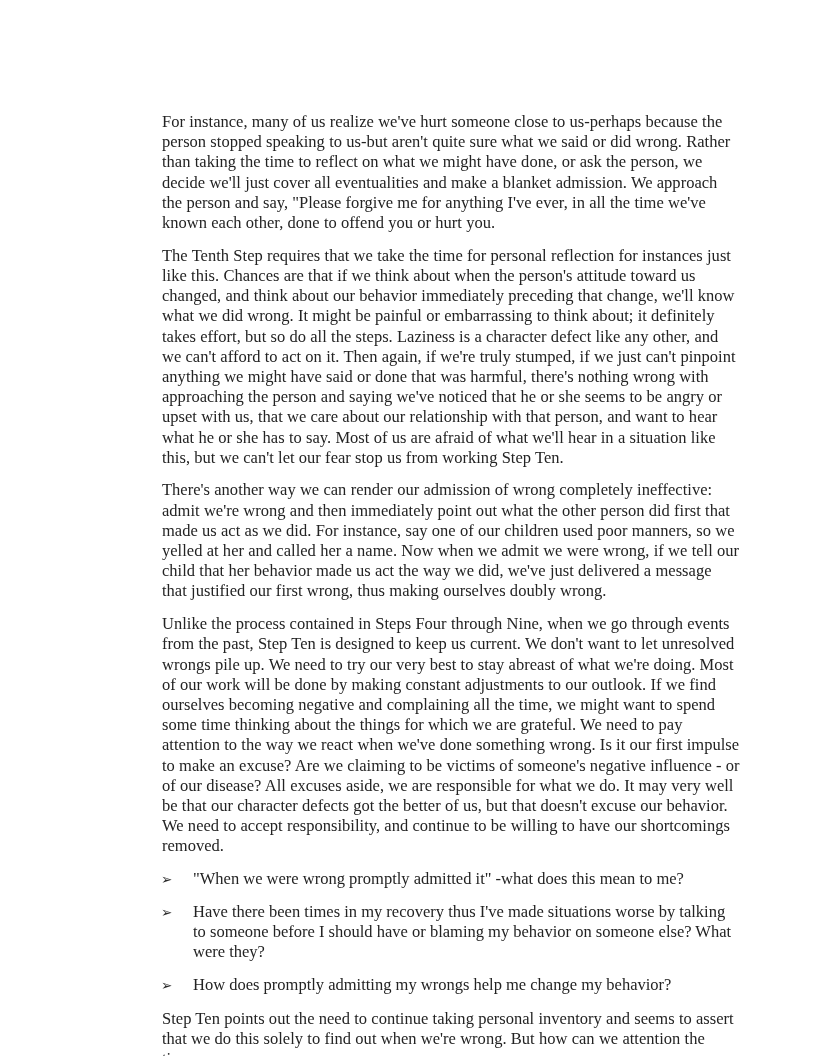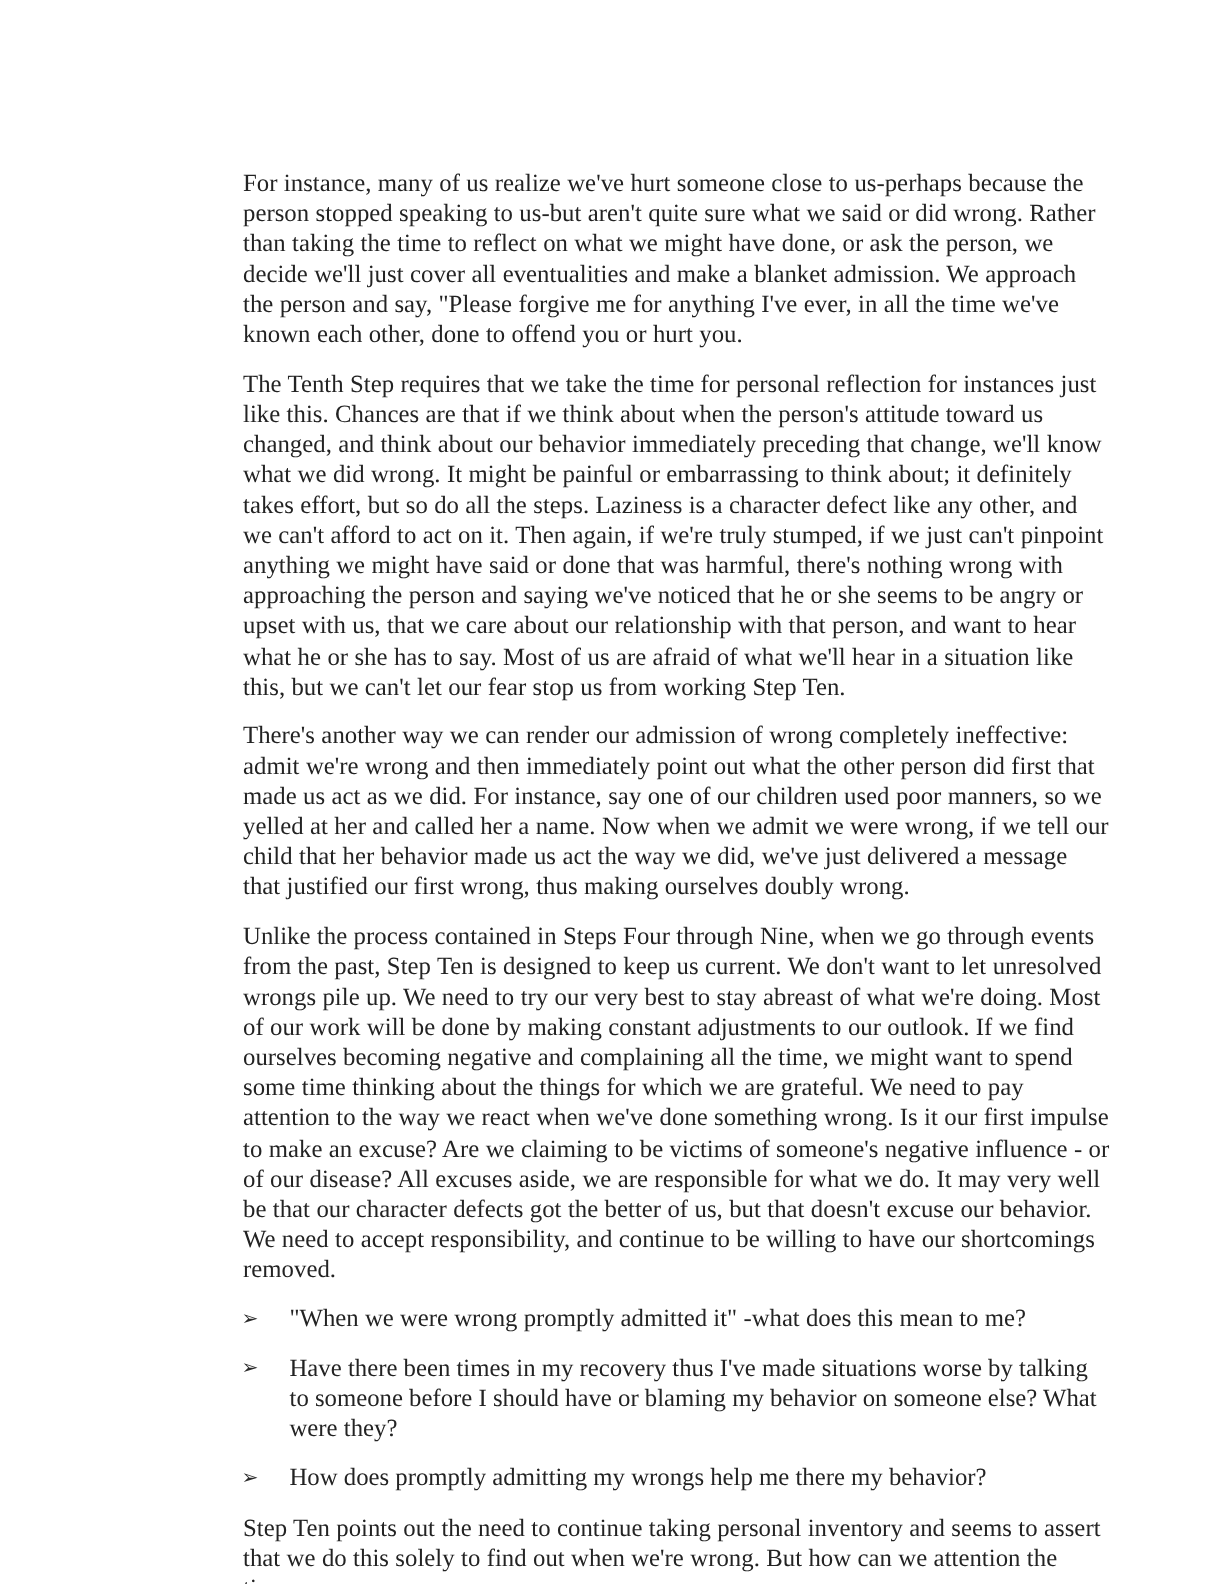--- a/index.html
+++ b/index.html
@@ -98,21 +98,21 @@
       <li class="bullet-item">
         <span class="bullet-marker">➢</span>
         <span class="bullet-text">"When we were wrong promptly admitted it" -what does this mean to me?</span>
       </li>
       <li class="bullet-item">
         <span class="bullet-marker">➢</span>
         <span class="bullet-text">Have there been times in my recovery thus I've made situations worse by talking to someone before I should have or blaming my behavior on someone else? What were they?</span>
       </li>
       <li class="bullet-item">
         <span class="bullet-marker">➢</span>
-        <span class="bullet-text">How does promptly admitting my wrongs help me there my behavior?</span>
+        <span class="bullet-text">How does promptly admitting my wrongs help me change my behavior?</span>
       </li>
     </ul>
 
     <div class="spacer-after-list"></div>
 
     <p class="para">Step Ten points out the need to continue taking personal inventory and seems to assert that we do this solely to find out when we're wrong. But how can we attention the times</p>
 
   </div>
 </div>
 

